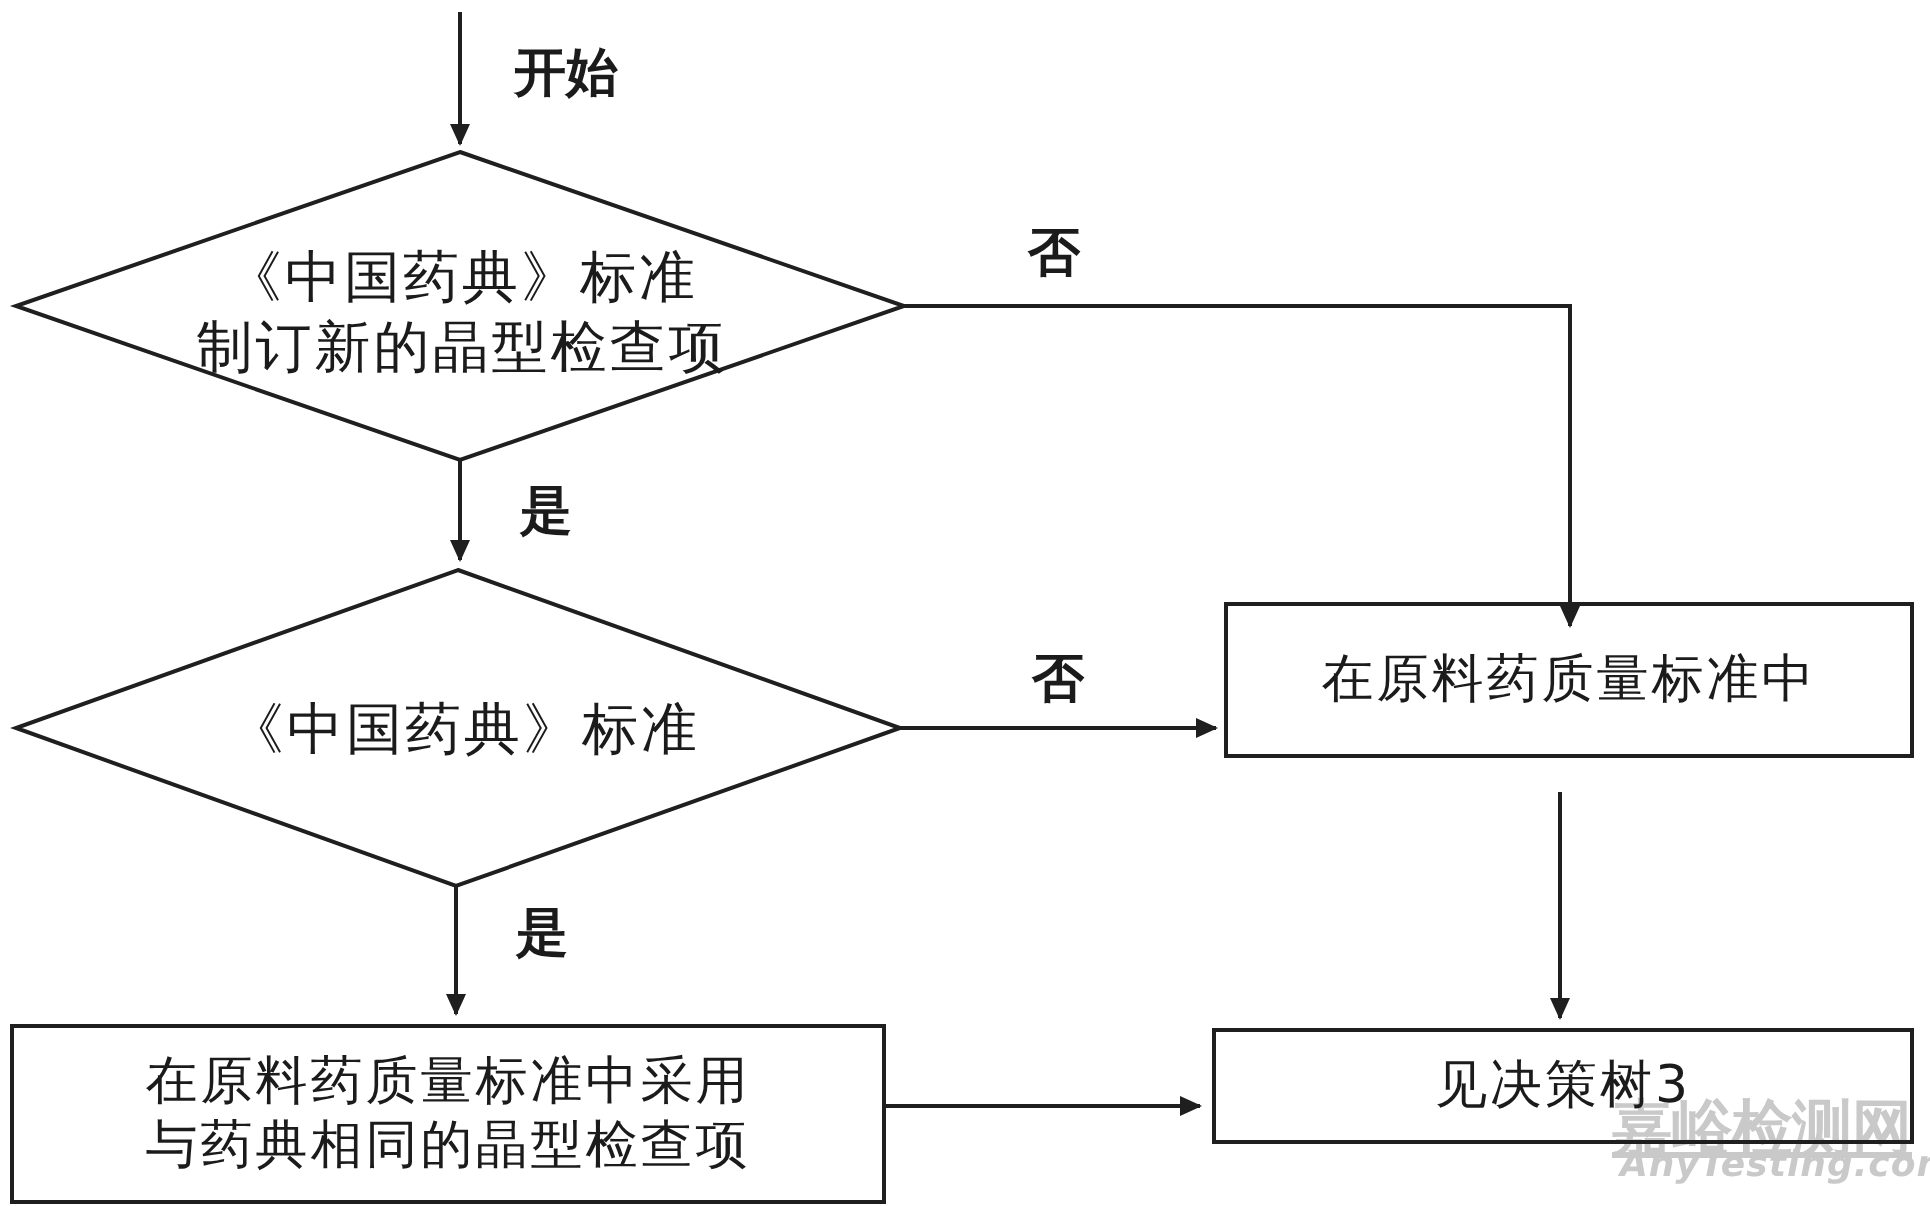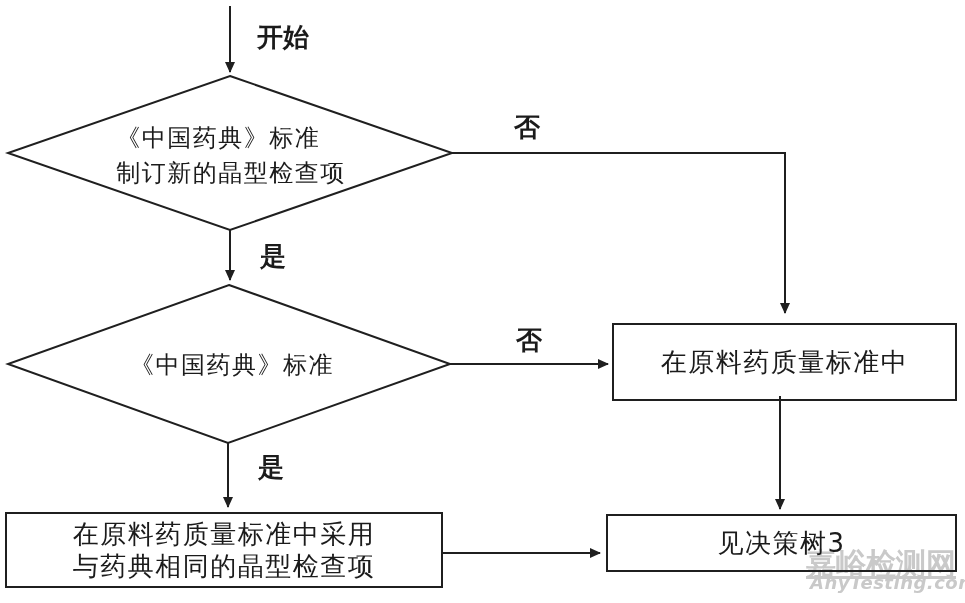--- a/index.html
+++ b/index.html
@@ -24,28 +24,28 @@
     align-items: center;
     justify-content: center;
     text-align: center;
     font-size: 26px;
     letter-spacing: 1.5px;
     z-index: 2;
     background: transparent;
   }
   .node .bline { line-height: 32px; white-space: nowrap; }
 
-  .box-new-test  { left: 612px; top: 323px; width: 345px; height: 78px; }
-  .box-adopt     { left: 5px;   top: 512px; width: 438px; height: 76px; }
+  .box-new-test  { left: 612px; top: 301px; width: 345px; height: 78px; }
+  .box-adopt     { left: 5px;   top: 512px; width: 438px; height: 90px; }
   .box-tree3     { left: 606px; top: 514px; width: 351px; height: 58px; }
 
   .dtext {
     position: absolute;
-    text-align: left;
-    font-size: 24px;
+    text-align: center;
+    font-size: 28px;
     letter-spacing: 1.5px;
     transform: translate(-50%, -50%);
     white-space: nowrap;
     z-index: 2;
   }
   .dtext-1 { left: 231px; top: 156px; }
   .dtext-1 .dline { line-height: 35px; }
   .dtext-2 { left: 232px; top: 365px; }
   .dtext-2 .dline { line-height: 30px; }
 

